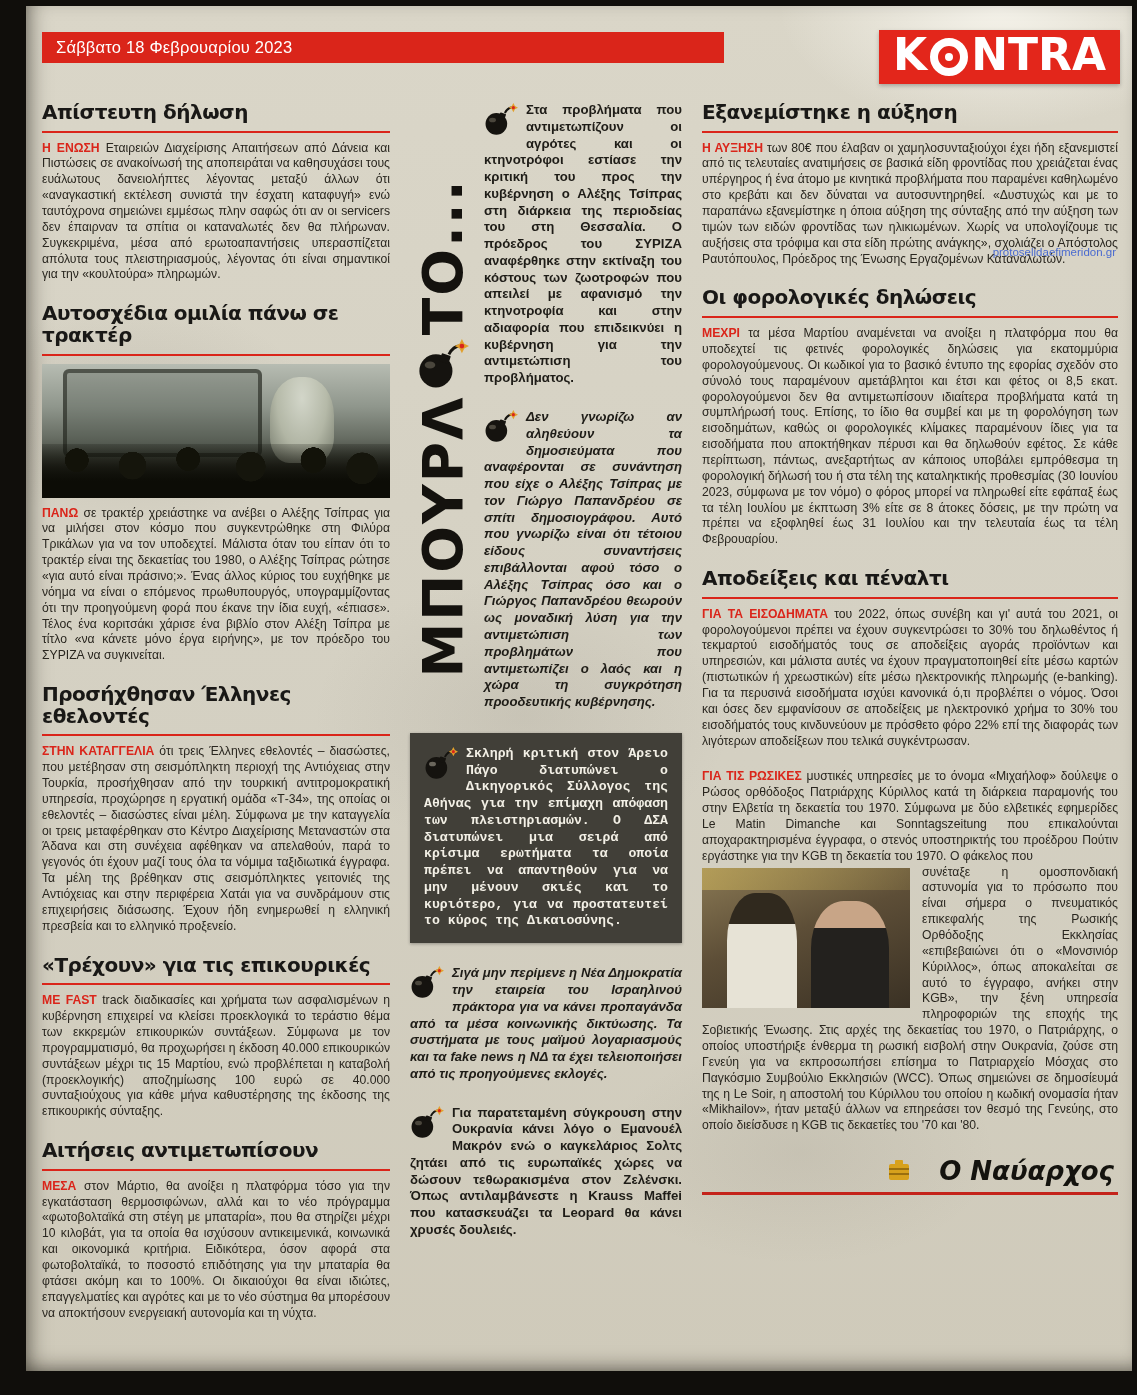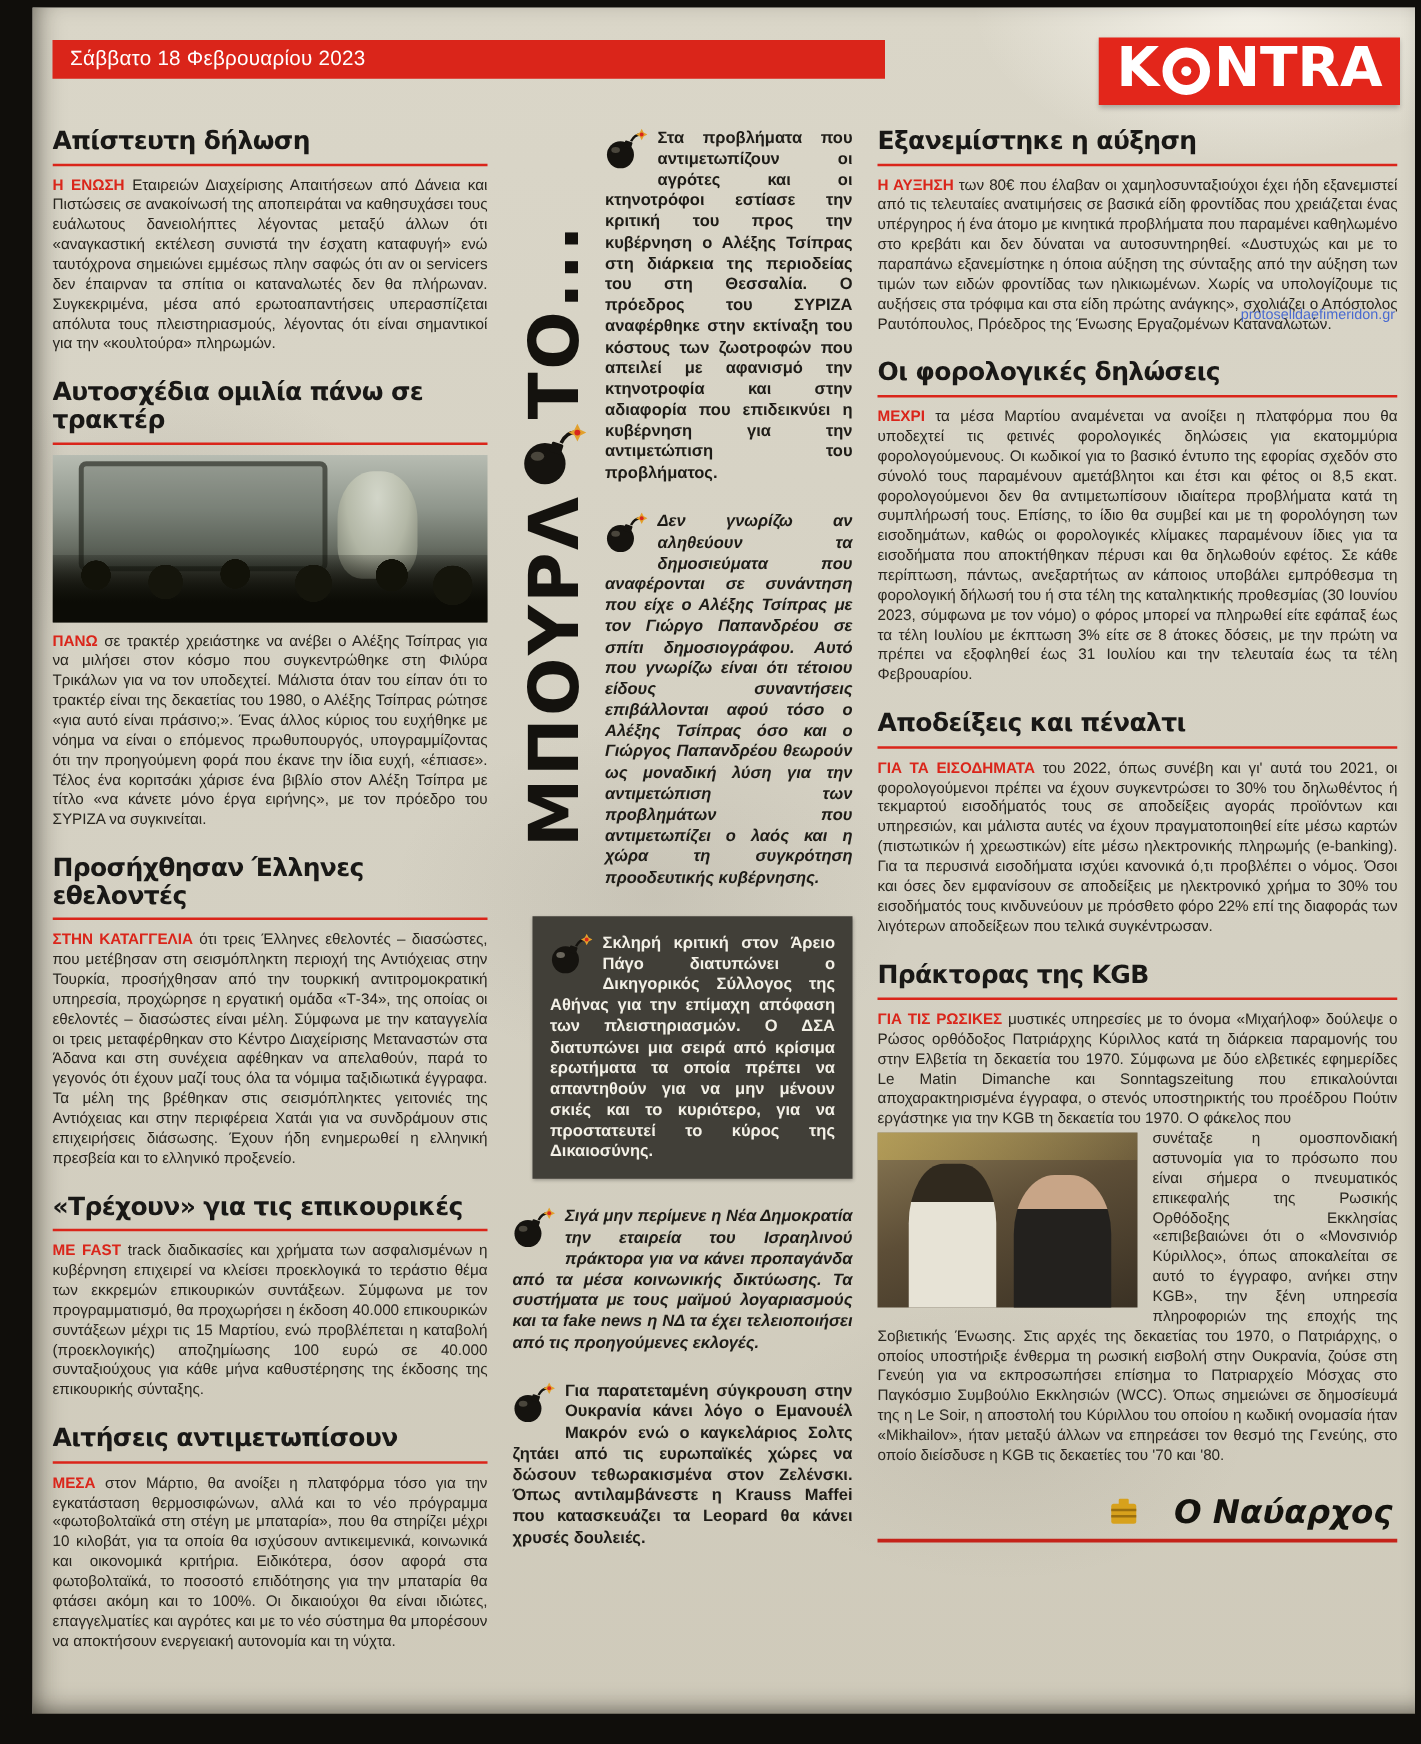--- a/index.html
+++ b/index.html
@@ -16,21 +16,21 @@
       radial-gradient(ellipse 300px 200px at 45% 52%, rgba(110,104,94,.12) 0%, rgba(110,104,94,0) 70%),
       radial-gradient(ellipse 280px 160px at 70% 84%, rgba(110,104,94,.10) 0%, rgba(110,104,94,0) 70%),
       linear-gradient(180deg,#dad6c8 0%,#d4d0c2 55%,#cfcaba 100%);
     box-shadow:inset 14px 0 22px -12px rgba(20,16,10,.55), inset 0 -14px 20px -12px rgba(20,16,10,.5);
     overflow:hidden;
   }
   
   .topbar{position:absolute;top:26px;left:16px;right:12px;display:flex;align-items:flex-start;}
   .datebar{
     width:652px;background:#da251a;color:#fff;
-    font-size:16.5px;letter-spacing:.2px;padding:6px 0 6px 14px;
+    font-size:16.5px;letter-spacing:.2px;padding:6px 16px 6px 14px;
   }
   .logo{
     margin-left:auto;background:#e3261b;display:flex;align-items:center;
     padding:3px 14px 7px;margin-top:-2px;
     box-shadow:0 2px 4px rgba(0,0,0,.25);
   }
   .logo-text{
     font-family:"DejaVu Sans","Liberation Sans",sans-serif;
     font-weight:900;font-size:44px;line-height:1;color:#fff;letter-spacing:0px;
   }
@@ -109,22 +109,23 @@
   .vtitle-inner .bomb{width:52px;height:52px;transform:rotate(90deg);flex:none;}
   .mid-item{margin:0 0 22px;}
   .mid-item p{
     font-weight:700;font-size:13.2px;line-height:1.27;text-align:justify;
     color:#1e1c17;margin:0;
   }
   .mid-item.narrow{margin-left:74px;}
   .mid-item.italic p{font-style:italic;}
   .mid-item .bomb{float:left;width:34px;height:34px;margin:1px 8px 2px 0;}
   .mid-item.dark{
-    background:#413f38;padding:13px 14px;margin-left:16px;
+    background:#413f38;padding:13px 14px;margin-left:0;
     box-shadow:0 1px 3px rgba(0,0,0,.3);
+    font-family:Liberation Mono, monospace;
   }
   .mid-item.dark p{color:#f3f0e6;}
   
   .signature{
     display:flex;justify-content:flex-end;align-items:center;gap:27px;
     border-bottom:3px solid #c4231a;padding:2px 4px 6px;margin-top:4px;
   }
   .signature-text{
     font-family:"DejaVu Sans","Liberation Sans",sans-serif;
     font-size:26px;font-weight:800;font-style:italic;color:#14130e;
@@ -301,21 +302,20 @@
 
       <article class="story">
         <h2 class="headline">Αποδείξεις και πέναλτι</h2>
         <p class="body">
           <span class="lead">ΓΙΑ ΤΑ ΕΙΣΟΔΗΜΑΤΑ</span>
           <span>του 2022, όπως συνέβη και γι' αυτά του 2021, οι φορολογούμενοι πρέπει να έχουν συγκεντρώσει το 30% του δηλωθέντος ή τεκμαρτού εισοδήματός τους σε αποδείξεις αγοράς προϊόντων και υπηρεσιών, και μάλιστα αυτές να έχουν πραγματοποιηθεί είτε μέσω καρτών (πιστωτικών ή χρεωστικών) είτε μέσω ηλεκτρονικής πληρωμής (e-banking). Για τα περυσινά εισοδήματα ισχύει κανονικά ό,τι προβλέπει ο νόμος. Όσοι και όσες δεν εμφανίσουν σε αποδείξεις με ηλεκτρονικό χρήμα το 30% του εισοδήματός τους κινδυνεύουν με πρόσθετο φόρο 22% επί της διαφοράς των λιγότερων αποδείξεων που τελικά συγκέντρωσαν.</span>
         </p>
       </article>
 
       <article class="story">
-        <h2 class="headline">Πράκτορας της KGB</h2>
         <p class="body">
           <span class="lead">ΓΙΑ ΤΙΣ ΡΩΣΙΚΕΣ</span>
           <span>μυστικές υπηρεσίες με το όνομα «Μιχαήλοφ» δούλεψε ο Ρώσος ορθόδοξος Πατριάρχης Κύριλλος κατά τη διάρκεια παραμονής του στην Ελβετία τη δεκαετία του 1970. Σύμφωνα με δύο ελβετικές εφημερίδες Le Matin Dimanche και Sonntagszeitung που επικαλούνται αποχαρακτηρισμένα έγγραφα, ο στενός υποστηρικτής του προέδρου Πούτιν εργάστηκε για την KGB τη δεκαετία του 1970. Ο φάκελος που</span>
         </p>
         <p class="body">
           <span class="photo kgb-photo">
             <span class="k-banner"></span>
             <span class="k-left"></span>
             <span class="k-right"></span>
           </span>

